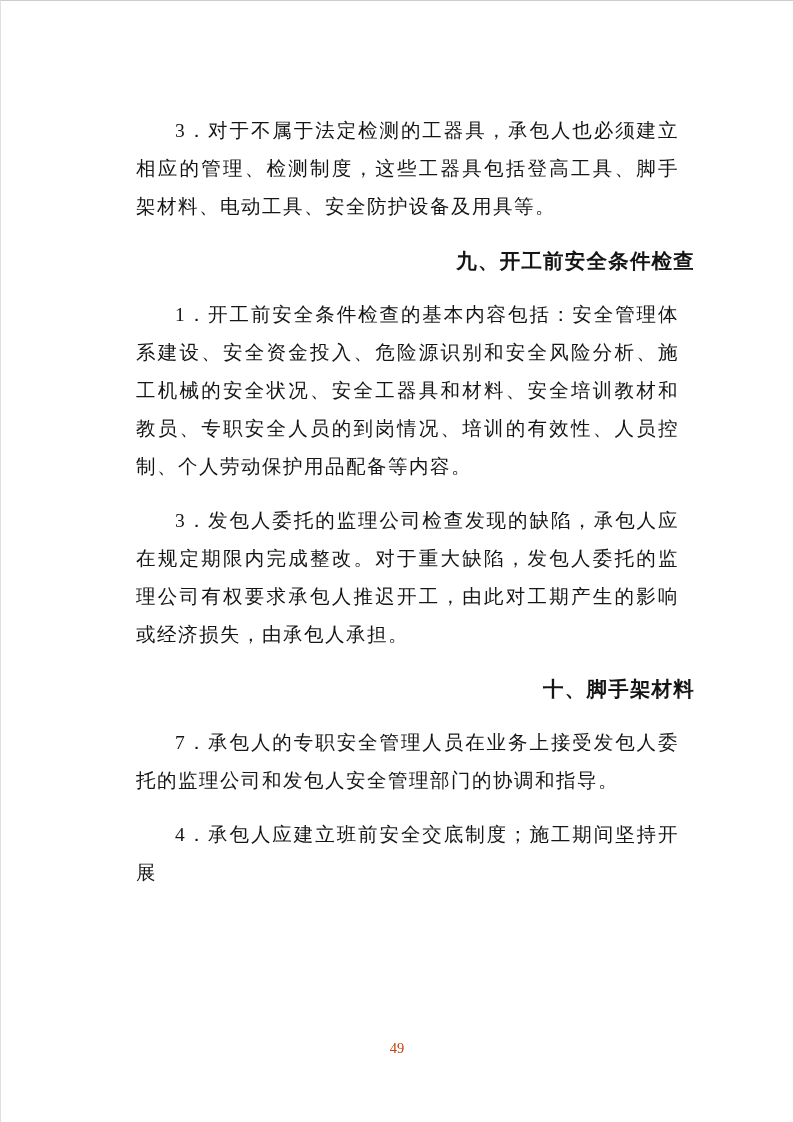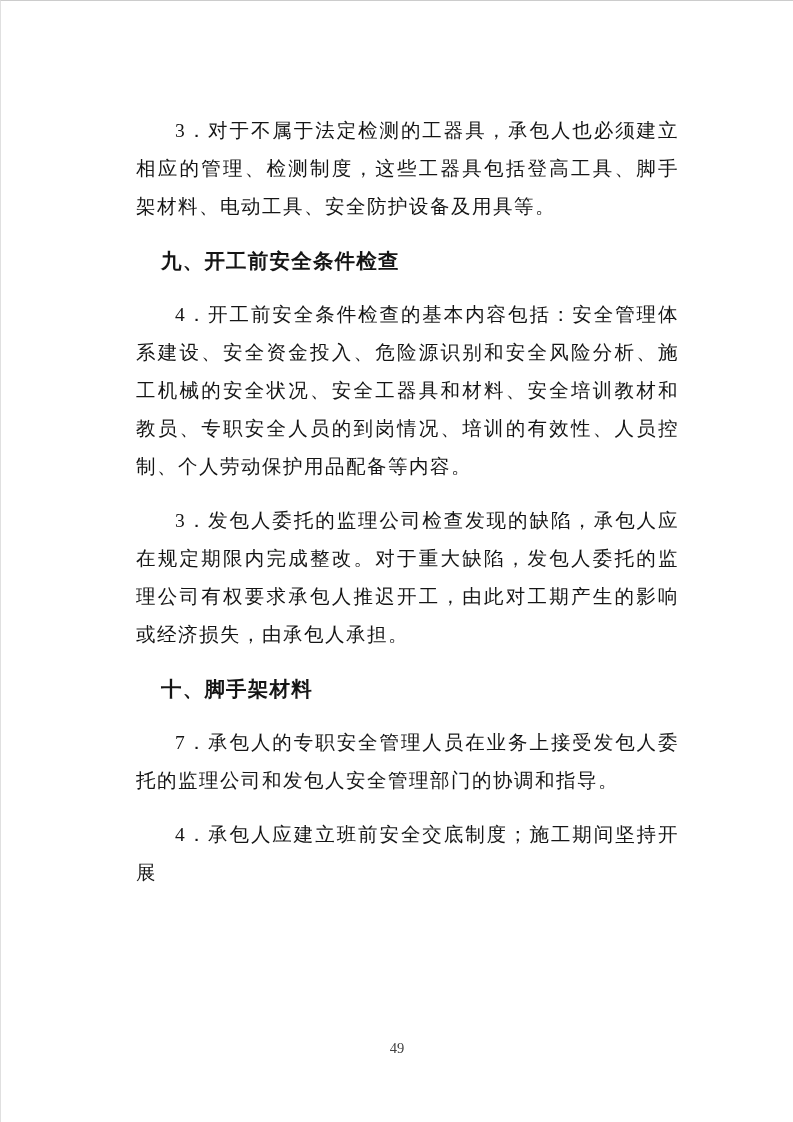--- a/index.html
+++ b/index.html
@@ -35,40 +35,41 @@
     font-weight: 400;
   }
   .heading {
     margin: 0;
     font-size: 20.5px;
     line-height: 38px;
     letter-spacing: 1.2px;
     text-indent: 2em;
     font-weight: 700;
     font-family: "Liberation Sans", "DejaVu Sans", sans-serif;
+    text-align: right;
   }
   .page-number {
     position: absolute;
     top: 1036px;
     left: 0;
     width: 100%;
     text-align: center;
     font-size: 14.5px;
     line-height: 22px;
     letter-spacing: 0;
-    color: #404040;
+    color: #c2410c;
   }
 </style>
 </head>
 <body>
 
 <div class="page">
   <div class="content">
     <p class="para">3．对于不属于法定检测的工器具，承包人也必须建立相应的管理、检测制度，这些工器具包括登高工具、脚手架材料、电动工具、安全防护设备及用具等。</p>
     <p class="heading">九、开工前安全条件检查</p>
-    <p class="para">4．开工前安全条件检查的基本内容包括：安全管理体系建设、安全资金投入、危险源识别和安全风险分析、施工机械的安全状况、安全工器具和材料、安全培训教材和教员、专职安全人员的到岗情况、培训的有效性、人员控制、个人劳动保护用品配备等内容。</p>
+    <p class="para">1．开工前安全条件检查的基本内容包括：安全管理体系建设、安全资金投入、危险源识别和安全风险分析、施工机械的安全状况、安全工器具和材料、安全培训教材和教员、专职安全人员的到岗情况、培训的有效性、人员控制、个人劳动保护用品配备等内容。</p>
     <p class="para">3．发包人委托的监理公司检查发现的缺陷，承包人应在规定期限内完成整改。对于重大缺陷，发包人委托的监理公司有权要求承包人推迟开工，由此对工期产生的影响或经济损失，由承包人承担。</p>
     <p class="heading">十、脚手架材料</p>
     <p class="para">7．承包人的专职安全管理人员在业务上接受发包人委托的监理公司和发包人安全管理部门的协调和指导。</p>
     <p class="para">4．承包人应建立班前安全交底制度；施工期间坚持开展</p>
   </div>
   <div class="page-number">49</div>
 </div>
 
 </body></html>

